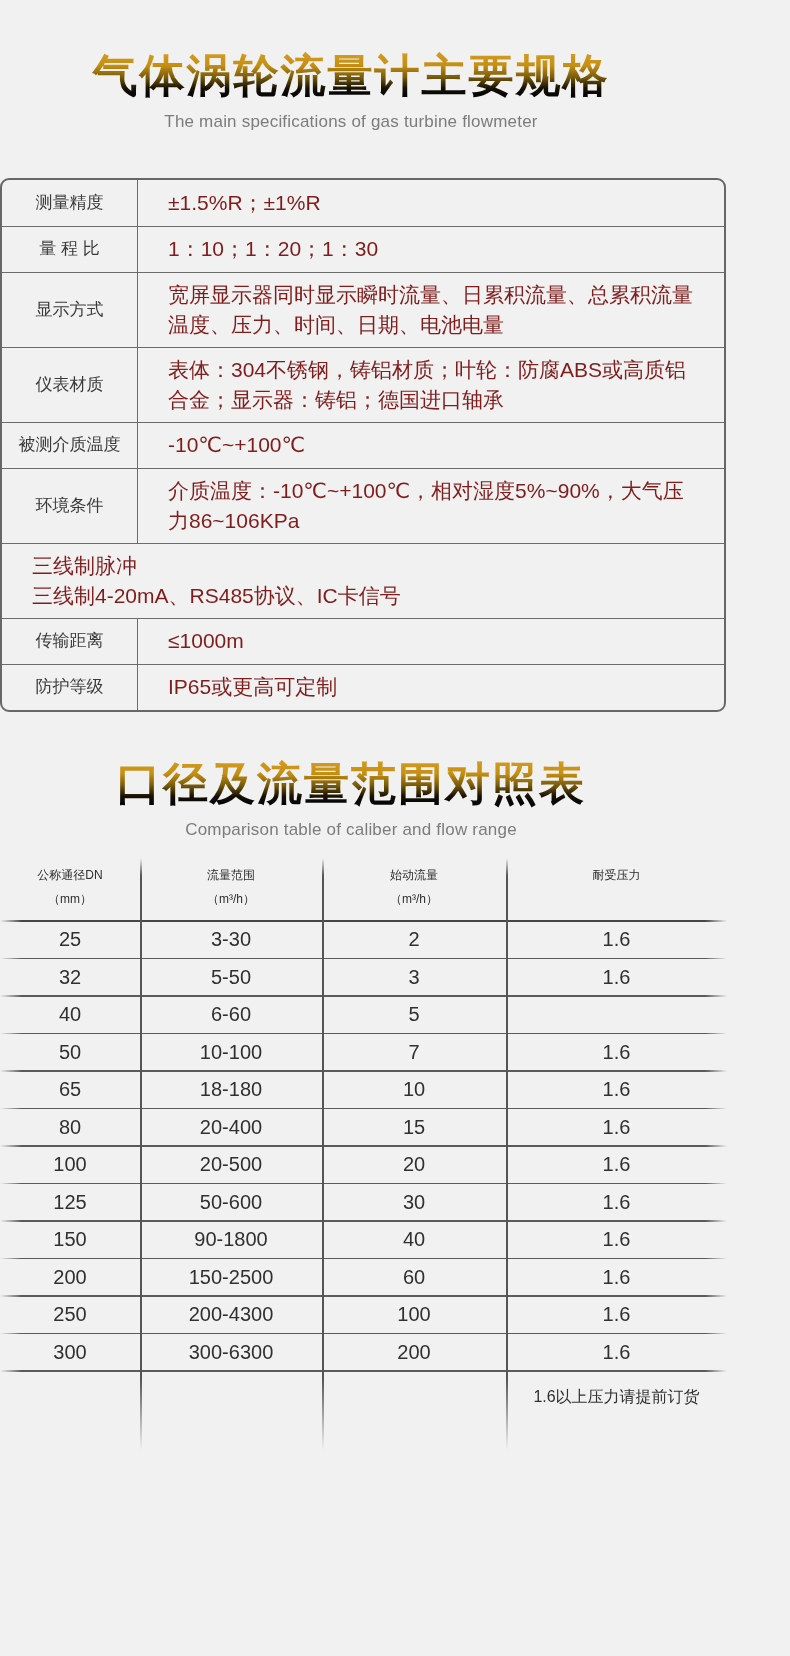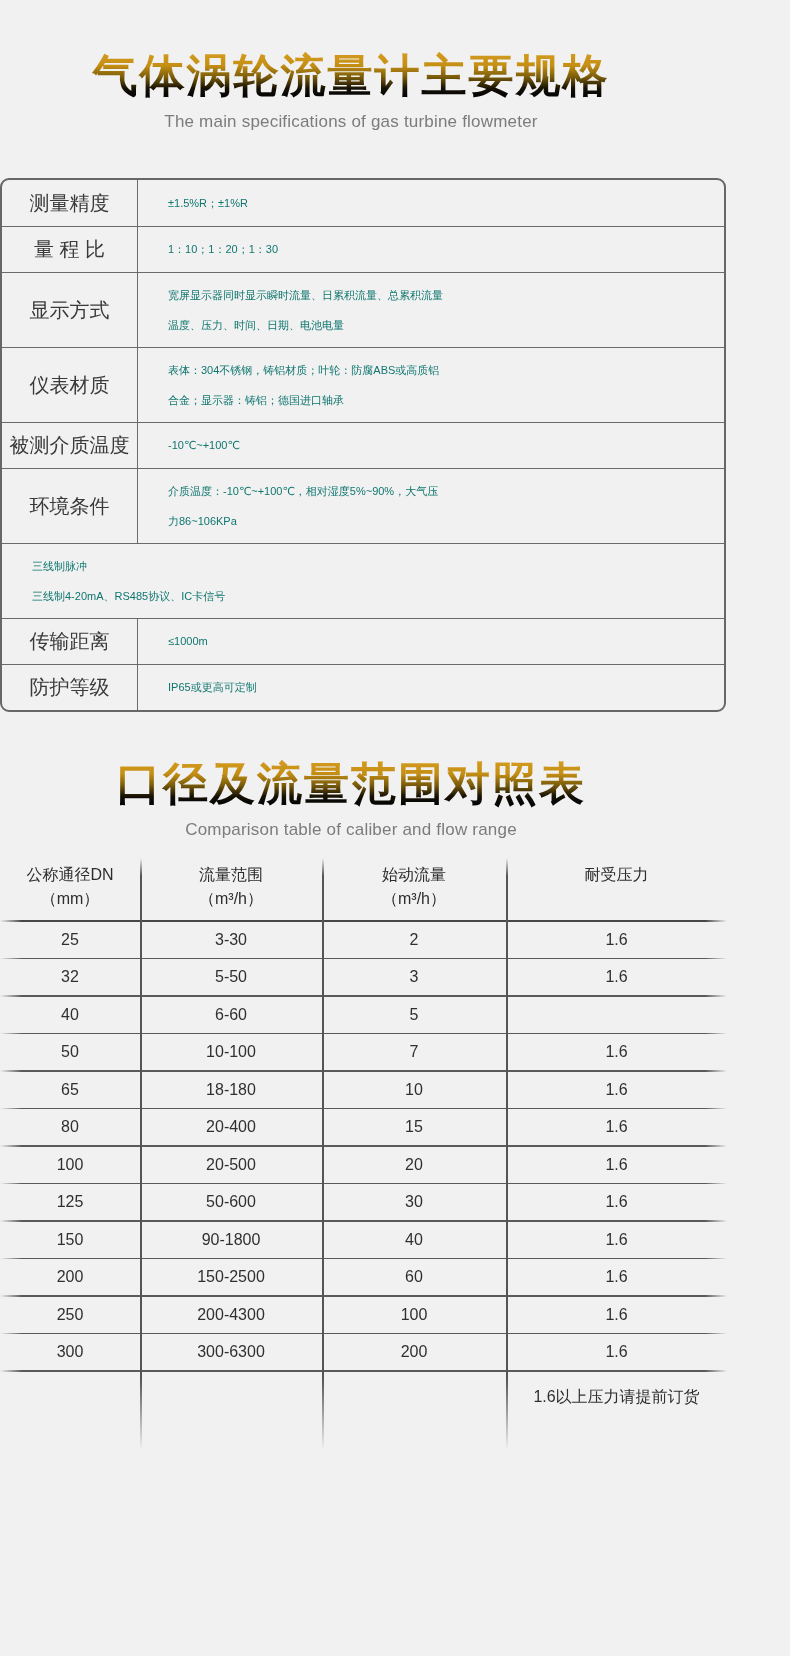--- a/index.html
+++ b/index.html
@@ -46,54 +46,54 @@
     border:2px solid #676767;
     border-radius:9px;
     overflow:hidden;
   }
   .spec-row { display:flex; border-top:1.5px solid #6b6b6b; min-height:46px; }
   .spec-row:first-child { border-top:none; }
   .spec-label {
     flex:0 0 136px;
     display:flex; align-items:center; justify-content:center;
     text-align:center;
-    font-size:20px; color:#3a3a3a;
+    font-size:17px; color:#3a3a3a;
     border-right:1.5px solid #6b6b6b;
     padding:7px 4px;
     line-height:26px;
   }
   .spec-value {
     flex:1;
     display:flex; align-items:center;
-    font-size:11px; color:#0f766e;
+    font-size:21px; color:#7f1d1d;
     padding:7px 16px 7px 30px;
     line-height:30px;
     white-space:pre-line;
   }
 
   
   .flow-table {
     width:727px;
     margin:16px auto 0;
     position:relative;
     padding-bottom:26px;
   }
   .c1 { flex:0 0 140px; } .c2 { flex:0 0 182px; } .c3 { flex:0 0 184px; } .c4 { flex:0 0 221px; }
   .flow-header-row { display:flex; padding:7px 0 9px; }
-  .flow-th { text-align:center; font-size:16px; line-height:24px; color:#2d2d2d; }
+  .flow-th { text-align:center; font-size:12px; line-height:24px; color:#2d2d2d; }
   .thick-divider {
     height:2px;
     background:linear-gradient(90deg,rgba(70,70,70,0) 0%,#474747 3%,#474747 97%,rgba(70,70,70,0) 100%);
   }
   .row-divider {
     height:1.5px;
     background:linear-gradient(90deg,rgba(90,90,90,0) 0%,#5a5a5a 3%,#5a5a5a 97%,rgba(90,90,90,0) 100%);
   }
   .flow-row { display:flex; height:36px; align-items:center; }
-  .flow-td { text-align:center; font-size:16px; color:#303030; }
+  .flow-td { text-align:center; font-size:20px; color:#303030; }
   .flow-note-row { display:flex; height:52px; align-items:center; }
   .flow-note-row .flow-td { font-size:16px; }
   .vline {
     position:absolute; top:2px; bottom:0; width:1.5px;
     background:linear-gradient(180deg,rgba(85,85,85,0) 0%,#555 3%,#555 88%,rgba(85,85,85,0) 100%);
   }
   .vline-1 { left:140px; } .vline-2 { left:322px; } .vline-3 { left:506px; }
 
   .spacer-between { height:46px; }
 </style>

